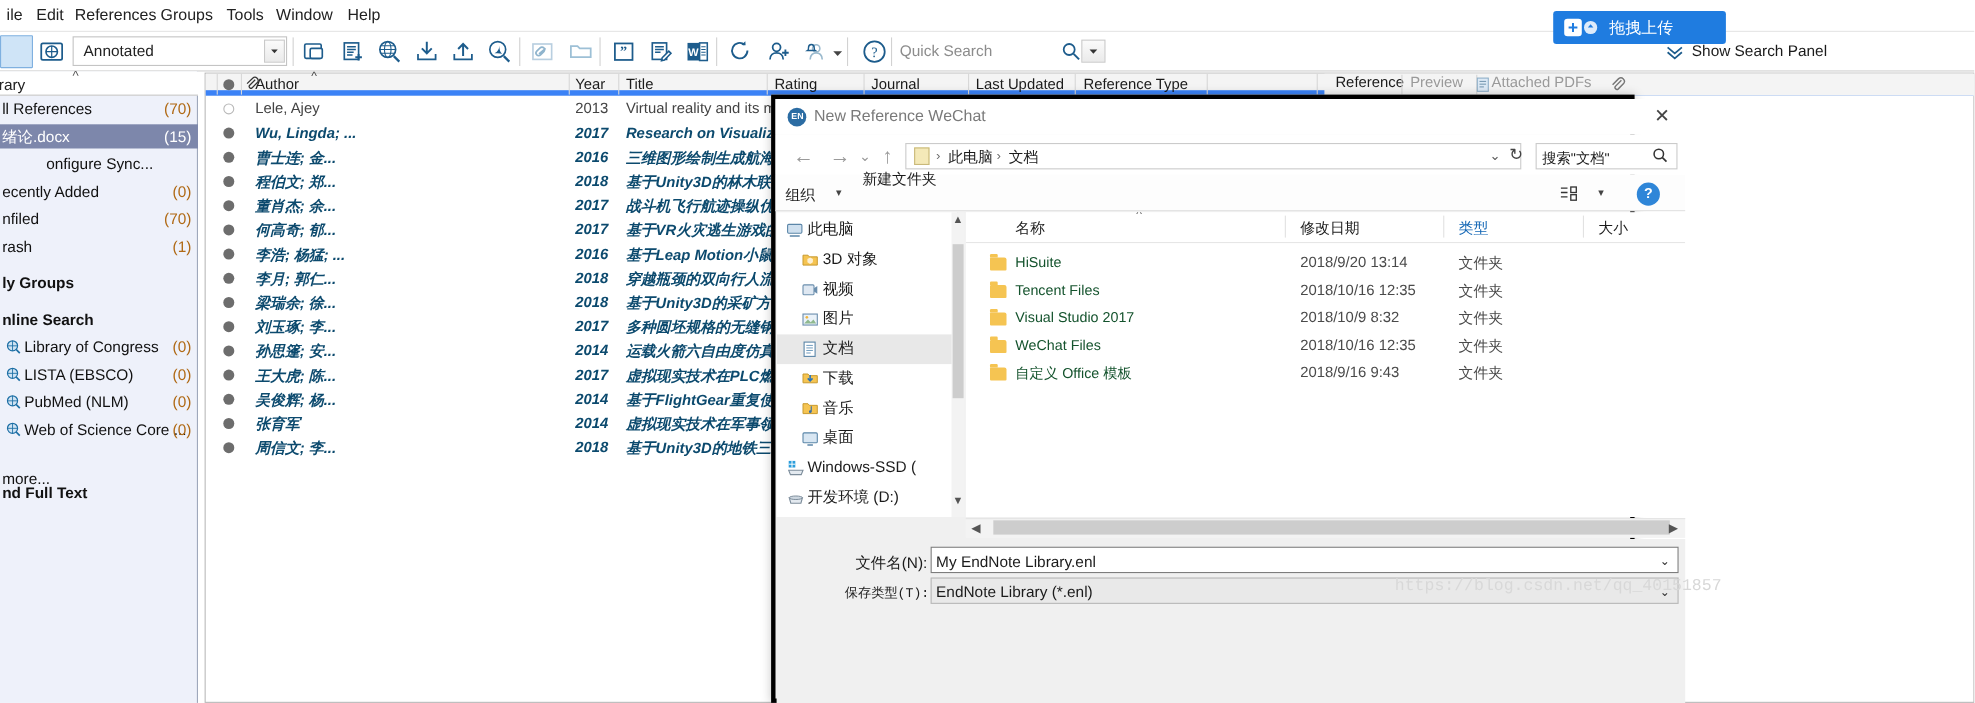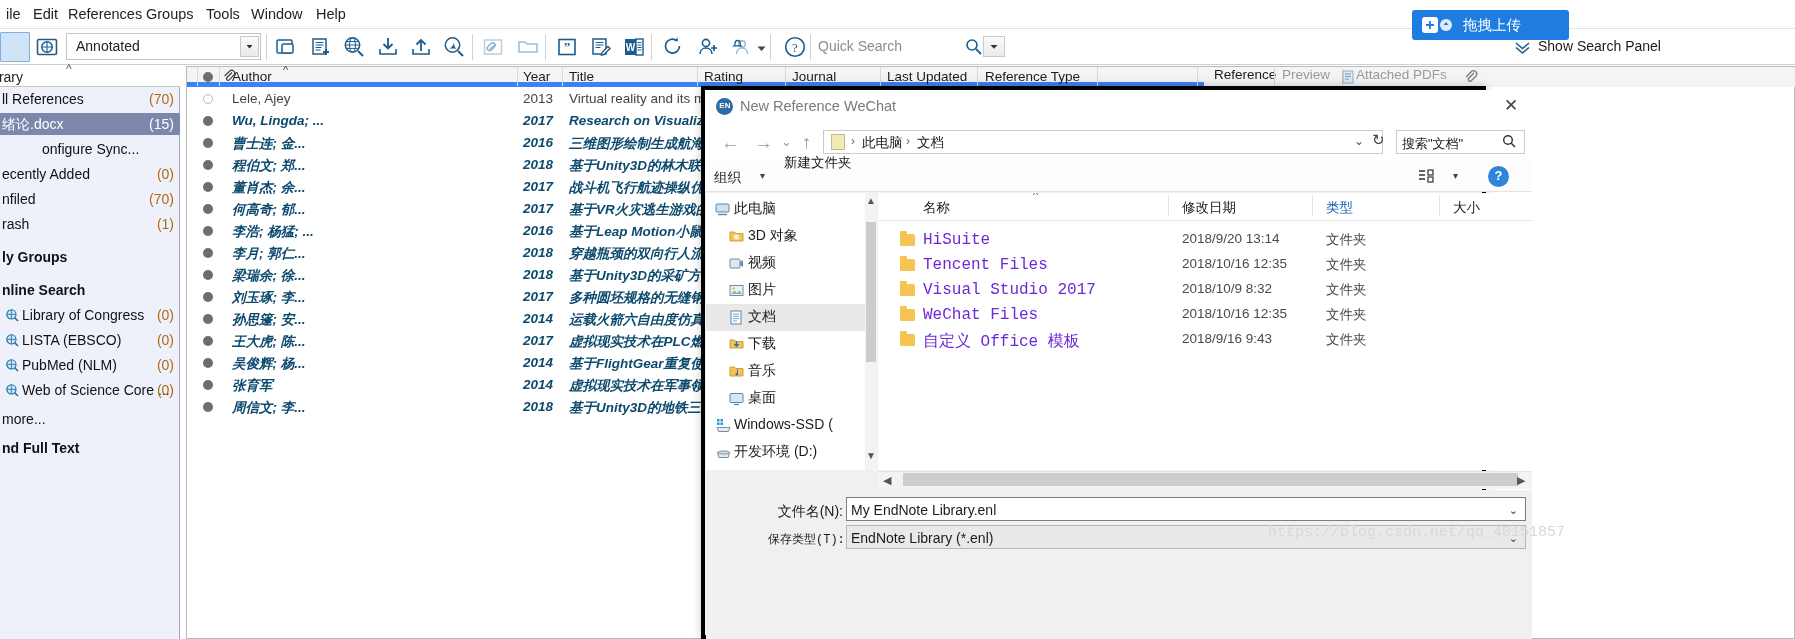--- a/index.html
+++ b/index.html
@@ -136,21 +136,21 @@
   #treeDn{position:absolute;left:161px;top:360px;font-size:10px;color:#555;cursor:pointer;}
 
   
   #filePane{position:absolute;left:173px;top:103px;width:654px;height:277px;background:#fff;overflow:hidden;}
   #flHead{position:absolute;left:0;top:0;width:654px;height:28px;background:#fff;border-bottom:1px solid #e6e6e6;box-sizing:border-box;}
   .flH{position:absolute;top:6px;font-size:13.5px;color:#1b1b1b;white-space:nowrap;cursor:pointer;}
   .flH.lnk{color:#1266b5;}
   .flHdiv{position:absolute;top:3px;width:1px;height:20px;background:#e2e2e2;}
   #flSort{position:absolute;left:155px;top:-4px;font-size:11px;color:#555;}
   .flRow{position:absolute;left:0;width:654px;height:25px;cursor:pointer;}
-  .flRow .fname{position:absolute;left:45px;top:4px;font-size:16px;color:#6d28d9;white-space:nowrap;font-family:Liberation Mono, monospace;}
+  .flRow .fname{position:absolute;left:45px;top:4px;font-size:13px;color:#14532d;white-space:nowrap;}
   .flRow .fdate{position:absolute;left:304px;top:4px;font-size:13.5px;color:#4a4a4a;white-space:nowrap;}
   .flRow .ftype{position:absolute;left:448px;top:4px;font-size:13.5px;color:#4a4a4a;white-space:nowrap;}
   .folderIcon{position:absolute;left:22px;top:7px;width:15px;height:12px;background:#f5c452;border-radius:1px 2px 1px 1px;}
   .folderIcon:before{content:"";position:absolute;left:0;top:-3px;width:7px;height:3px;background:#f5c452;border-radius:1px 1px 0 0;}
 
   
   #hScroll{position:absolute;left:173px;top:381px;width:654px;height:18px;background:#f3f3f3;border-top:1px solid #e4e4e4;box-sizing:border-box;}
   #hThumb{position:absolute;left:198px;top:383px;width:615px;height:13px;background:#cdcdcd;cursor:pointer;}
   #hLeft{position:absolute;left:178px;top:384px;font-size:11px;color:#555;cursor:pointer;}
   #hRight{position:absolute;left:812px;top:384px;font-size:11px;color:#555;cursor:pointer;}
@@ -425,21 +425,21 @@
     </div>
     <div class="sbRow" style="top: 379px;">
       <span class="sbIcon"><svg width="15" height="15" viewBox="0 0 15 15">
           <circle cx="6.4" cy="6.4" r="4.6" fill="#cfe3f3" stroke="#1d6fa5" stroke-width="1.1"></circle>
           <path d="M1.9 6.4h9M6.4 1.8v9.2" stroke="#1d6fa5" stroke-width=".8"></path>
           <path d="M9.6 9.6l3.4 3.4" stroke="#1d6fa5" stroke-width="1.5"></path>
         </svg></span>
       <span class="lbl" style="left: 22px;">Web of Science Core ...</span>
       <span class="cnt">(0)</span>
     </div>
-    <div class="sbRow" style="top: 408px; padding-left: 11px;">
+    <div class="sbRow" style="top: 424px; padding-left: 11px;">
       <span class="lbl" style="left: 2px;">more...</span>
     </div>
     <div class="sbRow hdr" style="top: 437px;">
       <span class="lbl" style="left: 2px;">nd Full Text</span>
     </div>
   </div>
 
 <div id="reflist">
   <div id="rlHead">
       <div class="rlHdiv" style="left: 10px;"></div>

